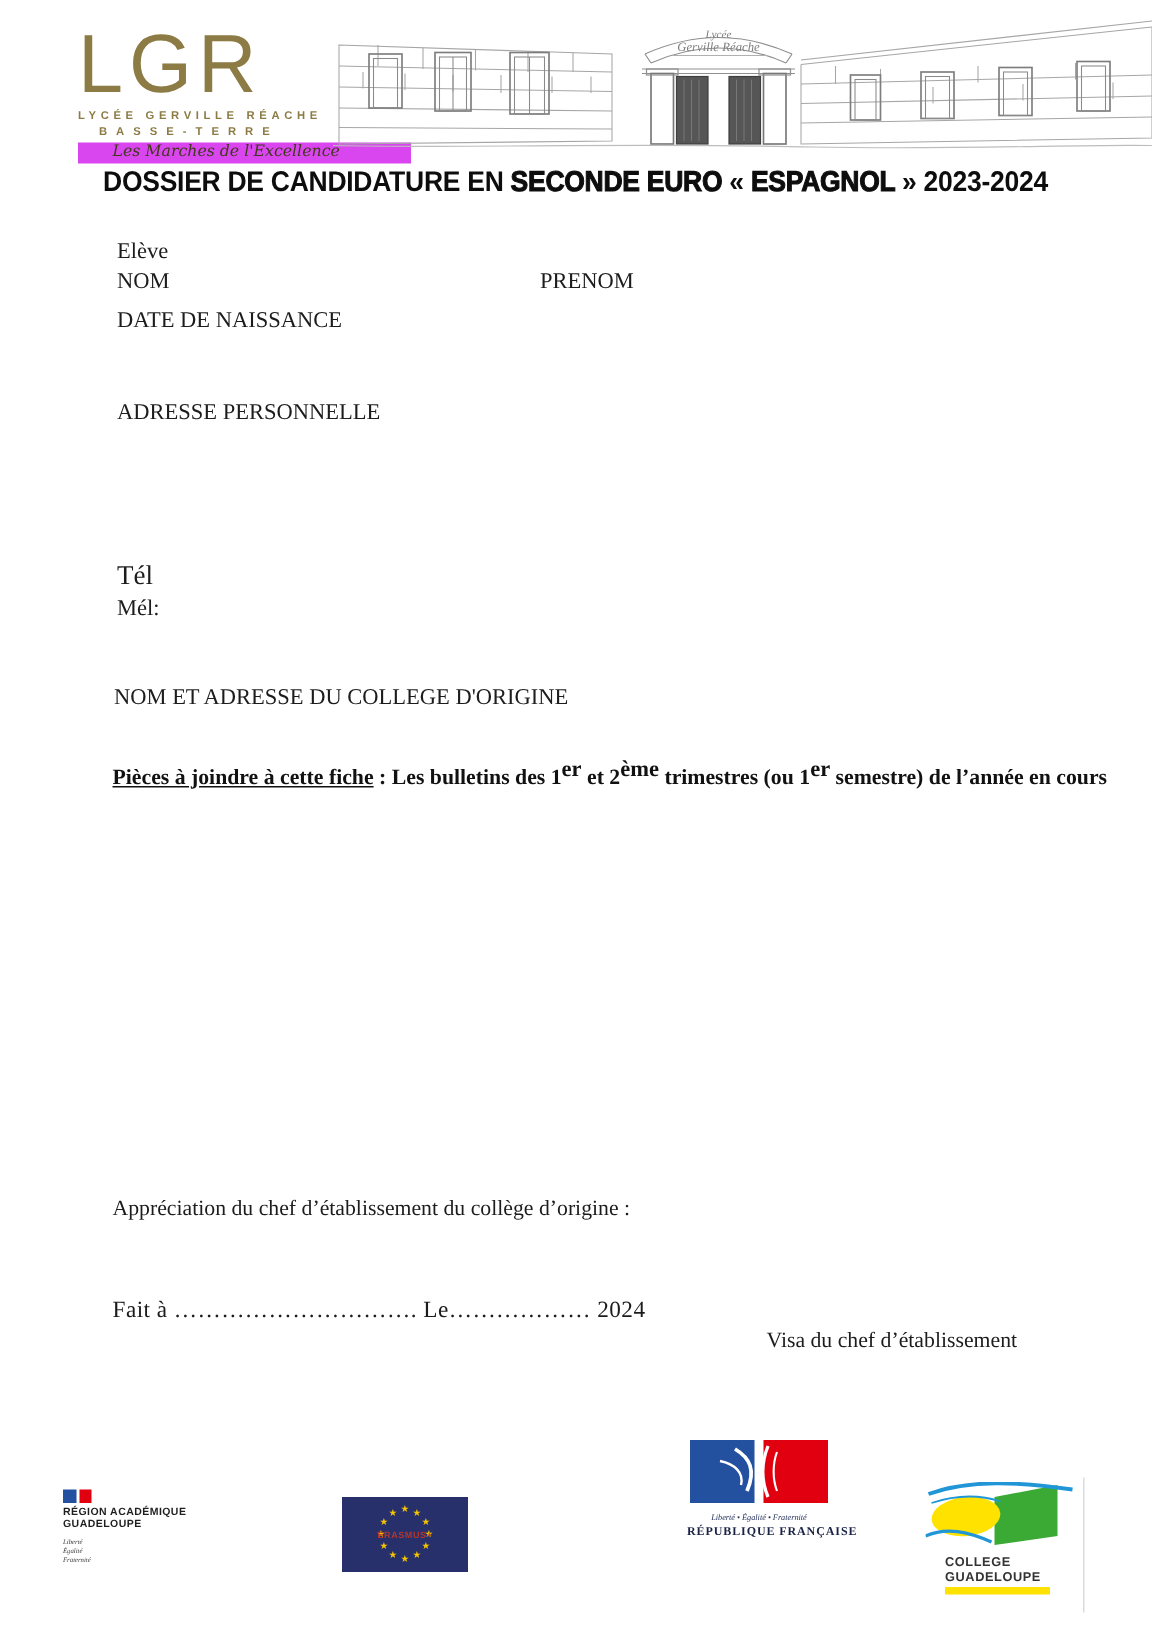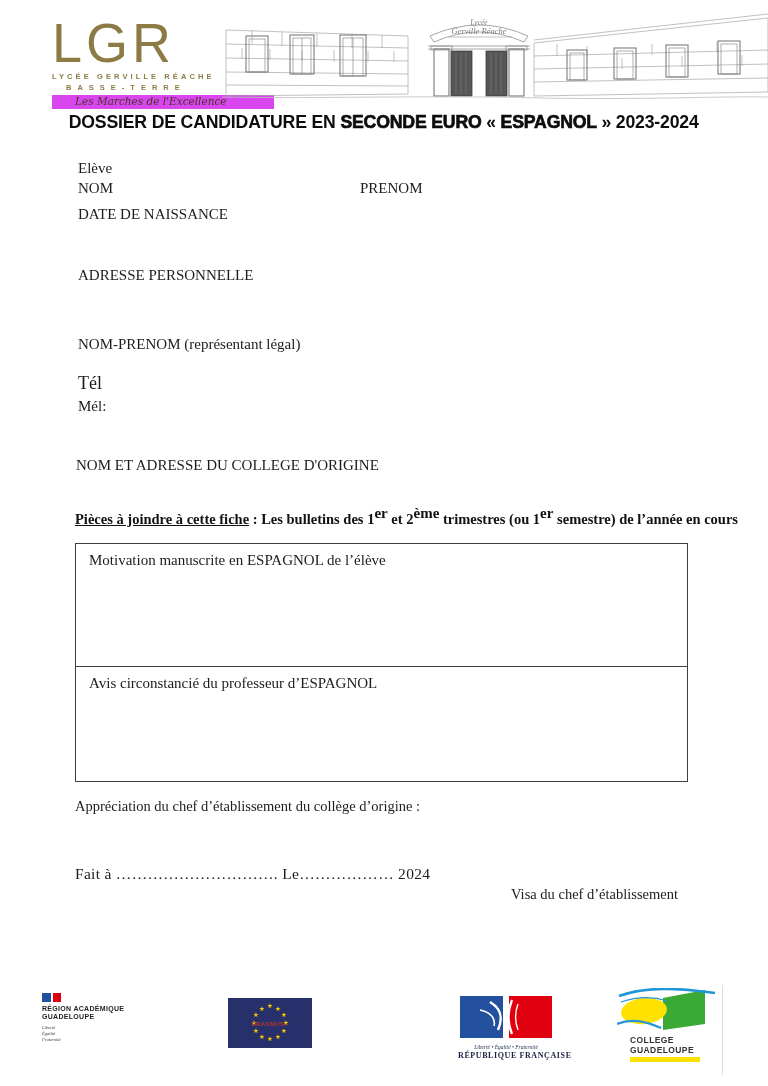--- a/index.html
+++ b/index.html
@@ -51,21 +51,21 @@
   .notice a{color:#1d50d8;text-decoration:underline;cursor:pointer;}
 
   
   .f-academie{left:42px;top:993px;font-family:"Liberation Sans",sans-serif;color:#1f1f1f;}
   .mini-flag{display:flex;gap:2px;height:9px;width:19px;margin-bottom:3px;}
   .mini-flag span{flex:1;}
   .f-academie .t{font-size:7px;font-weight:bold;letter-spacing:0.3px;line-height:1.2;}
   .f-academie .devise{margin-top:3px;font-family:"Liberation Serif",serif;font-style:italic;
                       font-size:4.5px;line-height:1.35;color:#3c3c3c;}
   .f-erasmus{left:228px;top:998px;}
-  .f-repub{left:458px;top:996px;width:96px;text-align:center;}
+  .f-repub{left:458px;top:960px;width:96px;text-align:center;}
   .f-repub .devise{font-style:italic;font-size:5.5px;color:#1d2a55;margin-top:2px;white-space:nowrap;}
   .f-repub .name{font-size:8px;font-weight:bold;letter-spacing:0.6px;color:#1a2245;
                  font-variant:small-caps;margin-top:1px;white-space:nowrap;}
   .f-region{left:617px;top:988px;width:100px;font-family:"Liberation Sans",sans-serif;}
   .f-region .t{font-size:8.5px;font-weight:bold;color:#333;letter-spacing:0.4px;line-height:1.15;margin-left:13px;}
   .f-region .bar{width:70px;height:5px;background:#ffe200;margin-left:13px;margin-top:1px;}
   .vline{left:722px;top:985px;width:1px;height:90px;background:#dcdcdc;}
 </style>
 </head>
 <body>
@@ -156,37 +156,28 @@
     <span class="title-inner">
       <span>DOSSIER DE CANDIDATURE EN </span><span class="blk">SECONDE EURO</span><span> « </span><span class="blk">ESPAGNOL</span><span> » 2023-2024</span>
     </span>
   </div>
 
   <div class="abs lbl" style="left:78px;top:160px;">Elève</div>
   <div class="abs lbl" style="left:78px;top:180px;">NOM</div>
   <div class="abs lbl" style="left:360px;top:180px;">PRENOM</div>
   <div class="abs lbl" style="left:78px;top:206px;">DATE DE NAISSANCE</div>
   <div class="abs lbl" style="left:78px;top:267px;">ADRESSE PERSONNELLE</div>
-  <div class="abs lbl" style="left:78px;top:336px;">NOM-PRENOM (représentant légal)</div>
   <div class="abs lbl lbl-tel" style="left:78px;top:373px;">Tél</div>
   <div class="abs lbl" style="left:78px;top:398px;">Mél:</div>
   <div class="abs lbl" style="left:76px;top:427px;margin-top:30px;">NOM ET ADRESSE DU COLLEGE D'ORIGINE</div>
 
   <div class="abs pieces">
     <span class="u">Pièces à joindre à cette fiche</span><span> : </span><span>Les bulletins des 1</span><sup>er</sup><span> et 2</span><sup>ème</sup><span> trimestres (ou 1</span><sup>er</sup><span> semestre) de l’année en cours</span>
   </div>
 
-  <div class="abs bigbox">
-    <div class="cell1">
-      <div class="cell-label">Motivation manuscrite en ESPAGNOL de l’élève</div>
-    </div>
-    <div class="cell2">
-      <div class="cell-label">Avis circonstancié du professeur d’ESPAGNOL</div>
-    </div>
-  </div>
 
   <div class="abs appreciation">Appréciation du chef d’établissement du collège d’origine :</div>
   <div class="abs fait">Fait à …………………………. Le……………… 2024</div>
   <div class="abs visa">Visa du chef d’établissement</div>
 
 
   <div class="abs f-academie">
     <div class="mini-flag">
       <span style="background:#2351a0;"></span>
         <span style="background:#e1000f;"></span>

